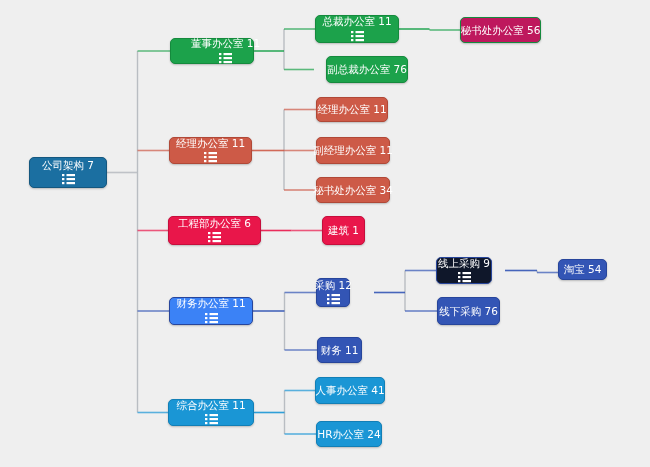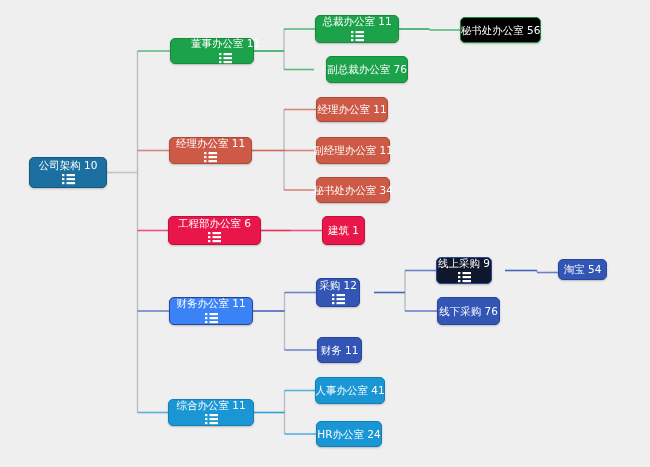--- a/index.html
+++ b/index.html
@@ -72,21 +72,21 @@
       <line x1="537" y1="270.5" x2="537" y2="272.5" stroke="#b9bdc2" stroke-width="1.4" stroke-opacity="1"></line>
       <line x1="505" y1="270.5" x2="537" y2="270.5" stroke="#3355b5" stroke-width="1.6" stroke-opacity="0.9"></line>
       <line x1="537" y1="272.5" x2="569" y2="272.5" stroke="#3355b5" stroke-width="1.6" stroke-opacity="0.7"></line>
       <line x1="284.5" y1="390.5" x2="284.5" y2="434" stroke="#b9bdc2" stroke-width="1.4" stroke-opacity="1"></line>
       <line x1="254" y1="412.5" x2="284.5" y2="412.5" stroke="#1a96d5" stroke-width="1.6" stroke-opacity="0.9"></line>
       <line x1="284.5" y1="390.5" x2="315" y2="390.5" stroke="#1a96d5" stroke-width="1.6" stroke-opacity="0.7"></line>
       <line x1="284.5" y1="434" x2="316" y2="434" stroke="#1a96d5" stroke-width="1.6" stroke-opacity="0.7"></line>
     </svg>
   <div id="nodes-layer">
       <div class="node" style="left: 29px; top: 157px; width: 78px; height: 31px; background: rgb(27, 111, 161); border-color: rgb(20, 87, 127);">
-        <span class="label">公司架构 10</span>
+        <span class="label">公司架构 7</span>
         <svg class="list-icon" width="13" height="11" viewBox="0 0 13 11">
           <rect x="0" y="0" width="2.4" height="2.2" fill="#ffffff"></rect>
           <rect x="4.5" y="0" width="8.5" height="2.2" fill="#ffffff"></rect>
           <rect x="0" y="4" width="2.4" height="2.2" fill="#ffffff"></rect>
           <rect x="4.5" y="4" width="8.5" height="2.2" fill="#ffffff"></rect>
           <rect x="0" y="8" width="2.4" height="2.2" fill="#ffffff"></rect>
           <rect x="4.5" y="8" width="8.5" height="2.2" fill="#ffffff"></rect>
         </svg>
       </div>
       <div class="node" style="left: 170px; top: 38px; width: 84px; height: 26px; background: rgb(28, 162, 75); border-color: rgb(21, 138, 61); padding-left: 27px;">
@@ -104,21 +104,21 @@
         <span class="label">总裁办公室 11</span>
         <svg class="list-icon" width="13" height="11" viewBox="0 0 13 11">
           <rect x="0" y="0" width="2.4" height="2.2" fill="#ffffff"></rect>
           <rect x="4.5" y="0" width="8.5" height="2.2" fill="#ffffff"></rect>
           <rect x="0" y="4" width="2.4" height="2.2" fill="#ffffff"></rect>
           <rect x="4.5" y="4" width="8.5" height="2.2" fill="#ffffff"></rect>
           <rect x="0" y="8" width="2.4" height="2.2" fill="#ffffff"></rect>
           <rect x="4.5" y="8" width="8.5" height="2.2" fill="#ffffff"></rect>
         </svg>
       </div>
-      <div class="node" style="left: 460px; top: 17px; width: 81px; height: 26px; background: #000000; border-color: rgb(21, 138, 61);">
+      <div class="node" style="left: 460px; top: 17px; width: 81px; height: 26px; background: #be185d; border-color: rgb(21, 138, 61);">
         <span class="label">秘书处办公室 56</span>
       </div>
       <div class="node" style="left: 314px; top: 56px; width: 82px; height: 27px; background: rgb(28, 162, 75); border-color: rgb(21, 138, 61); margin-left: 12px;">
         <span class="label">副总裁办公室 76</span>
       </div>
       <div class="node" style="left: 169px; top: 137px; width: 83px; height: 27px; background: rgb(205, 90, 71); border-color: rgb(176, 72, 55);">
         <span class="label">经理办公室 11</span>
         <svg class="list-icon" width="13" height="11" viewBox="0 0 13 11">
           <rect x="0" y="0" width="2.4" height="2.2" fill="#ffffff"></rect>
           <rect x="4.5" y="0" width="8.5" height="2.2" fill="#ffffff"></rect>
@@ -155,21 +155,21 @@
         <span class="label">财务办公室 11</span>
         <svg class="list-icon" width="13" height="11" viewBox="0 0 13 11">
           <rect x="0" y="0" width="2.4" height="2.2" fill="#ffffff"></rect>
           <rect x="4.5" y="0" width="8.5" height="2.2" fill="#ffffff"></rect>
           <rect x="0" y="4" width="2.4" height="2.2" fill="#ffffff"></rect>
           <rect x="4.5" y="4" width="8.5" height="2.2" fill="#ffffff"></rect>
           <rect x="0" y="8" width="2.4" height="2.2" fill="#ffffff"></rect>
           <rect x="4.5" y="8" width="8.5" height="2.2" fill="#ffffff"></rect>
         </svg>
       </div>
-      <div class="node" style="left: 316px; top: 278px; width: 44px; height: 29px; background: rgb(51, 85, 181); border-color: rgb(39, 69, 155);">
+      <div class="node" style="left: 316px; top: 278px; width: 34px; height: 29px; background: rgb(51, 85, 181); border-color: rgb(39, 69, 155);">
         <span class="label">采购 12</span>
         <svg class="list-icon" width="13" height="11" viewBox="0 0 13 11">
           <rect x="0" y="0" width="2.4" height="2.2" fill="#ffffff"></rect>
           <rect x="4.5" y="0" width="8.5" height="2.2" fill="#ffffff"></rect>
           <rect x="0" y="4" width="2.4" height="2.2" fill="#ffffff"></rect>
           <rect x="4.5" y="4" width="8.5" height="2.2" fill="#ffffff"></rect>
           <rect x="0" y="8" width="2.4" height="2.2" fill="#ffffff"></rect>
           <rect x="4.5" y="8" width="8.5" height="2.2" fill="#ffffff"></rect>
         </svg>
       </div>

